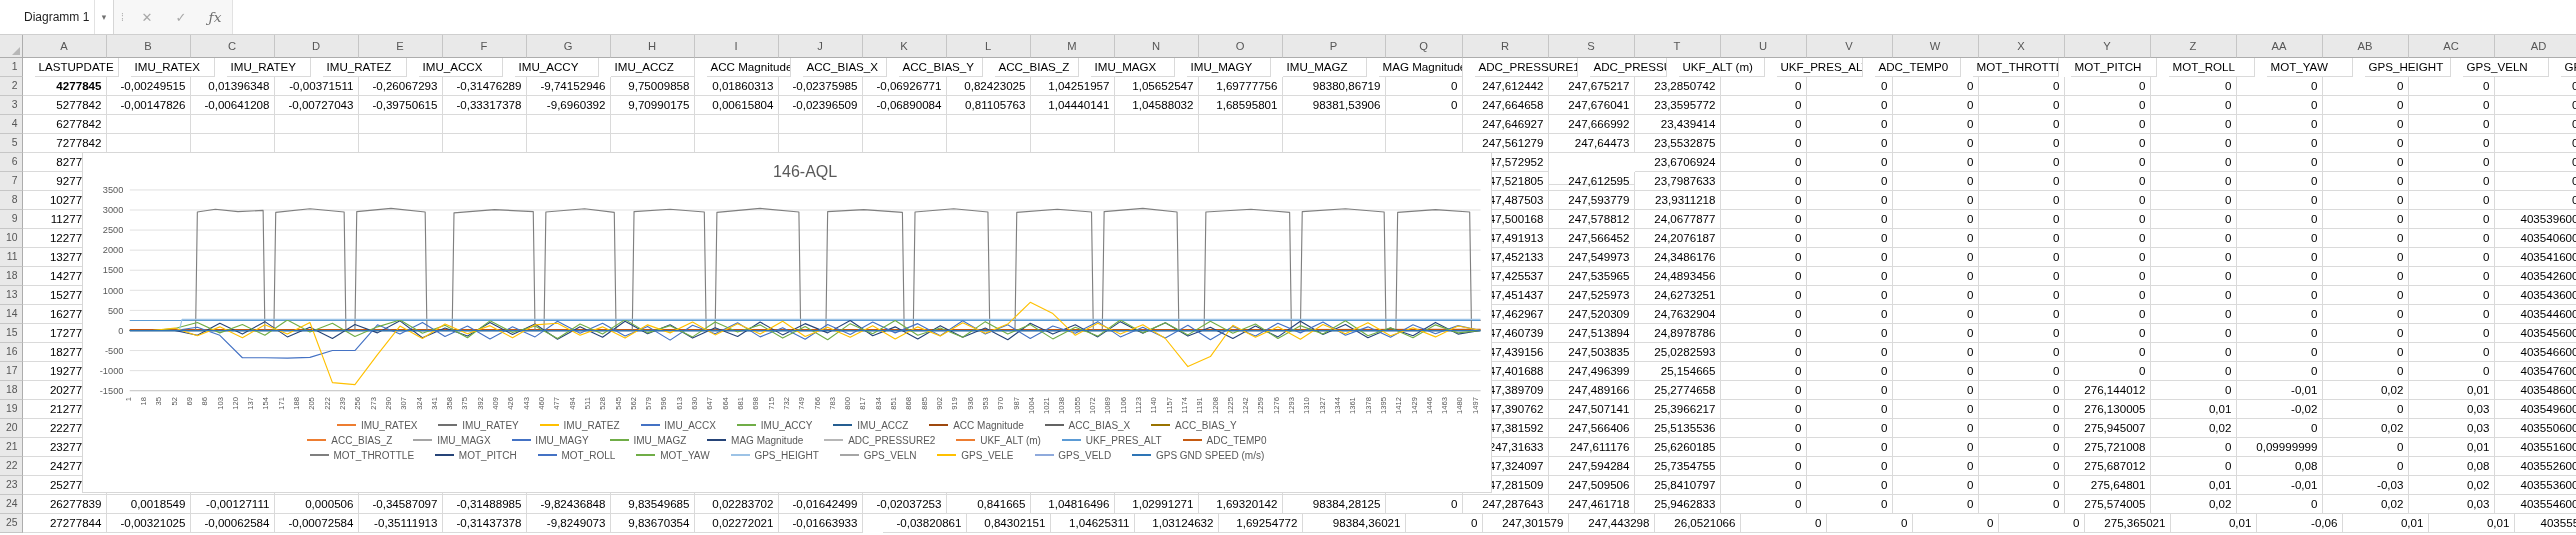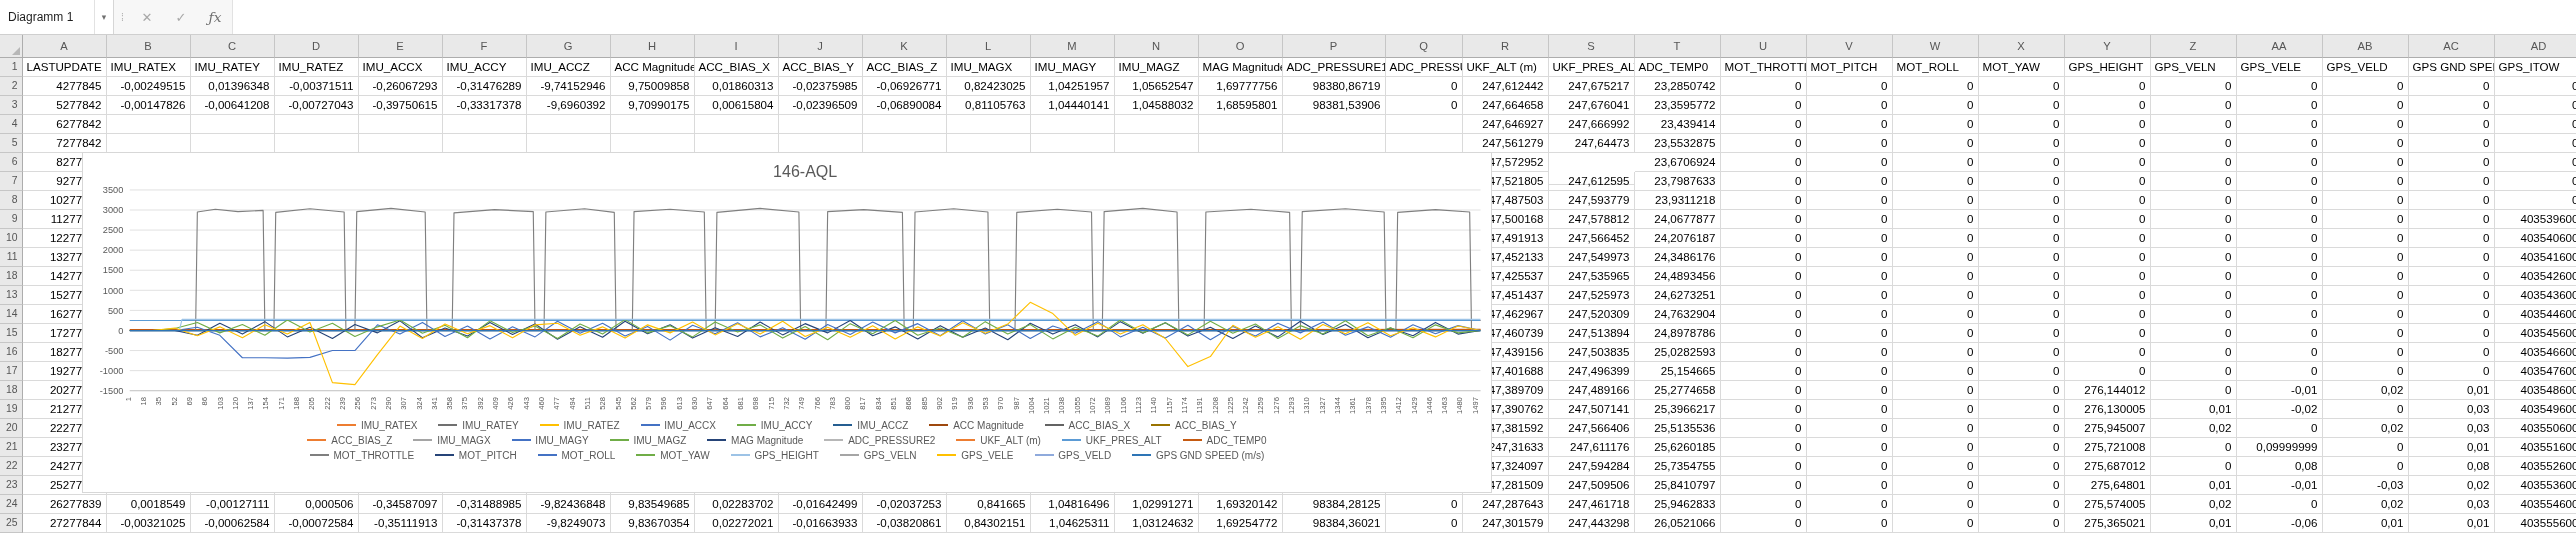--- a/index.html
+++ b/index.html
@@ -9,21 +9,21 @@
     background:#fff;
     font-family:"Liberation Sans", sans-serif;
   }
   
   .formula-bar{
     height:35px; display:flex; align-items:stretch;
     background:#f7f7f7; border-bottom:0.8px solid #cfcfcf;
   }
   .name-box{
     width:95px; background:#fff; border-right:0.8px solid #e2e2e2;
-    display:flex; align-items:center; padding-left:8px;
+    display:flex; align-items:center; padding-left:24px;
     font-size:12px; color:#1f1f1f; white-space:nowrap; overflow:hidden;
   }
   .name-dd{
     width:19px; background:#fff; border-right:0.8px solid #d6d6d6;
     display:flex; align-items:center; justify-content:center;
     font-size:8.8px; color:#707070;
   }
   .fb-dots{
     width:16px; display:flex; align-items:center; justify-content:center;
     color:#b3b3b3; font-size:10.4px; letter-spacing:-0.8px;
@@ -57,21 +57,21 @@
     border-right:0.8px solid #adadad; border-bottom:0.8px solid #c6c6c6;
     display:flex; align-items:center; justify-content:flex-end; padding-right:4px;
     font-size:10.4px; color:#565656;
   }
   .cell{
     flex:0 0 auto; border-right:0.8px solid #dadada; border-bottom:0.8px solid #dadada;
     display:flex; align-items:center; justify-content:flex-end;
     padding:0 4px; font-size:11.6px; color:#000;
     white-space:nowrap; overflow:hidden;
   }
-  .cell.text{ justify-content:flex-start; }
+  .cell.text{ justify-content:flex-start;margin-left:12px; }
   
   .chart{
     position:absolute; left:82px; top:117px; width:1410px; height:341px;
     background:#fff; border:0.8px solid #d7d7d7; z-index:5; overflow:hidden;
   }
   .chart svg{ display:block; }
   .legend{ display:flex; flex-direction:column; gap:4px; padding-top:1.6px; }
   .legend-row{ display:flex; justify-content:center; gap:21px; }
   .legend-item{ display:flex; align-items:center; gap:4.8px; font-size:10px; color:#595959; white-space:nowrap; }
   .legend-marker{ width:19px; height:2.4px; flex:0 0 auto; }
@@ -164,21 +164,21 @@
         <div class="cell text" style="width: 86px;">MOT_YAW</div>
         <div class="cell text" style="width: 86px;">GPS_HEIGHT</div>
         <div class="cell text" style="width: 86px;">GPS_VELN</div>
         <div class="cell text" style="width: 86px;">GPS_VELE</div>
         <div class="cell text" style="width: 86px;">GPS_VELD</div>
         <div class="cell text" style="width: 86px;">GPS GND SPEED (m/s)</div>
         <div class="cell text" style="width: 89px;">GPS_ITOW</div>
       </div>
       <div class="row">
         <div class="rowhdr">2</div>
-        <div class="cell" style="width: 84px;">4277845</div>
+        <div class="cell" style="width: 84px; font-weight: bold;">4277845</div>
         <div class="cell" style="width: 84px;">-0,00249515</div>
         <div class="cell" style="width: 84px;">0,01396348</div>
         <div class="cell" style="width: 84px;">-0,00371511</div>
         <div class="cell" style="width: 84px;">-0,26067293</div>
         <div class="cell" style="width: 84px;">-0,31476289</div>
         <div class="cell" style="width: 84px;">-9,74152946</div>
         <div class="cell" style="width: 84px;">9,75009858</div>
         <div class="cell" style="width: 84px;">0,01860313</div>
         <div class="cell" style="width: 84px;">-0,02375985</div>
         <div class="cell" style="width: 84px;">-0,06926771</div>
@@ -933,21 +933,21 @@
         <div class="cell" style="width: 84px;">27277844</div>
         <div class="cell" style="width: 84px;">-0,00321025</div>
         <div class="cell" style="width: 84px;">-0,00062584</div>
         <div class="cell" style="width: 84px;">-0,00072584</div>
         <div class="cell" style="width: 84px;">-0,35111913</div>
         <div class="cell" style="width: 84px;">-0,31437378</div>
         <div class="cell" style="width: 84px;">-9,8249073</div>
         <div class="cell" style="width: 84px;">9,83670354</div>
         <div class="cell" style="width: 84px;">0,02272021</div>
         <div class="cell" style="width: 84px;">-0,01663933</div>
-        <div class="cell" style="width: 84px;">-0,03820861</div>
+        <div class="cell" style="width: 84px; margin-left: 20px;">-0,03820861</div>
         <div class="cell" style="width: 84px;">0,84302151</div>
         <div class="cell" style="width: 84px;">1,04625311</div>
         <div class="cell" style="width: 84px;">1,03124632</div>
         <div class="cell" style="width: 84px;">1,69254772</div>
         <div class="cell" style="width: 103px;">98384,36021</div>
         <div class="cell" style="width: 77px;">0</div>
         <div class="cell" style="width: 86px;">247,301579</div>
         <div class="cell" style="width: 86px;">247,443298</div>
         <div class="cell" style="width: 86px;">26,0521066</div>
         <div class="cell" style="width: 86px;">0</div>

